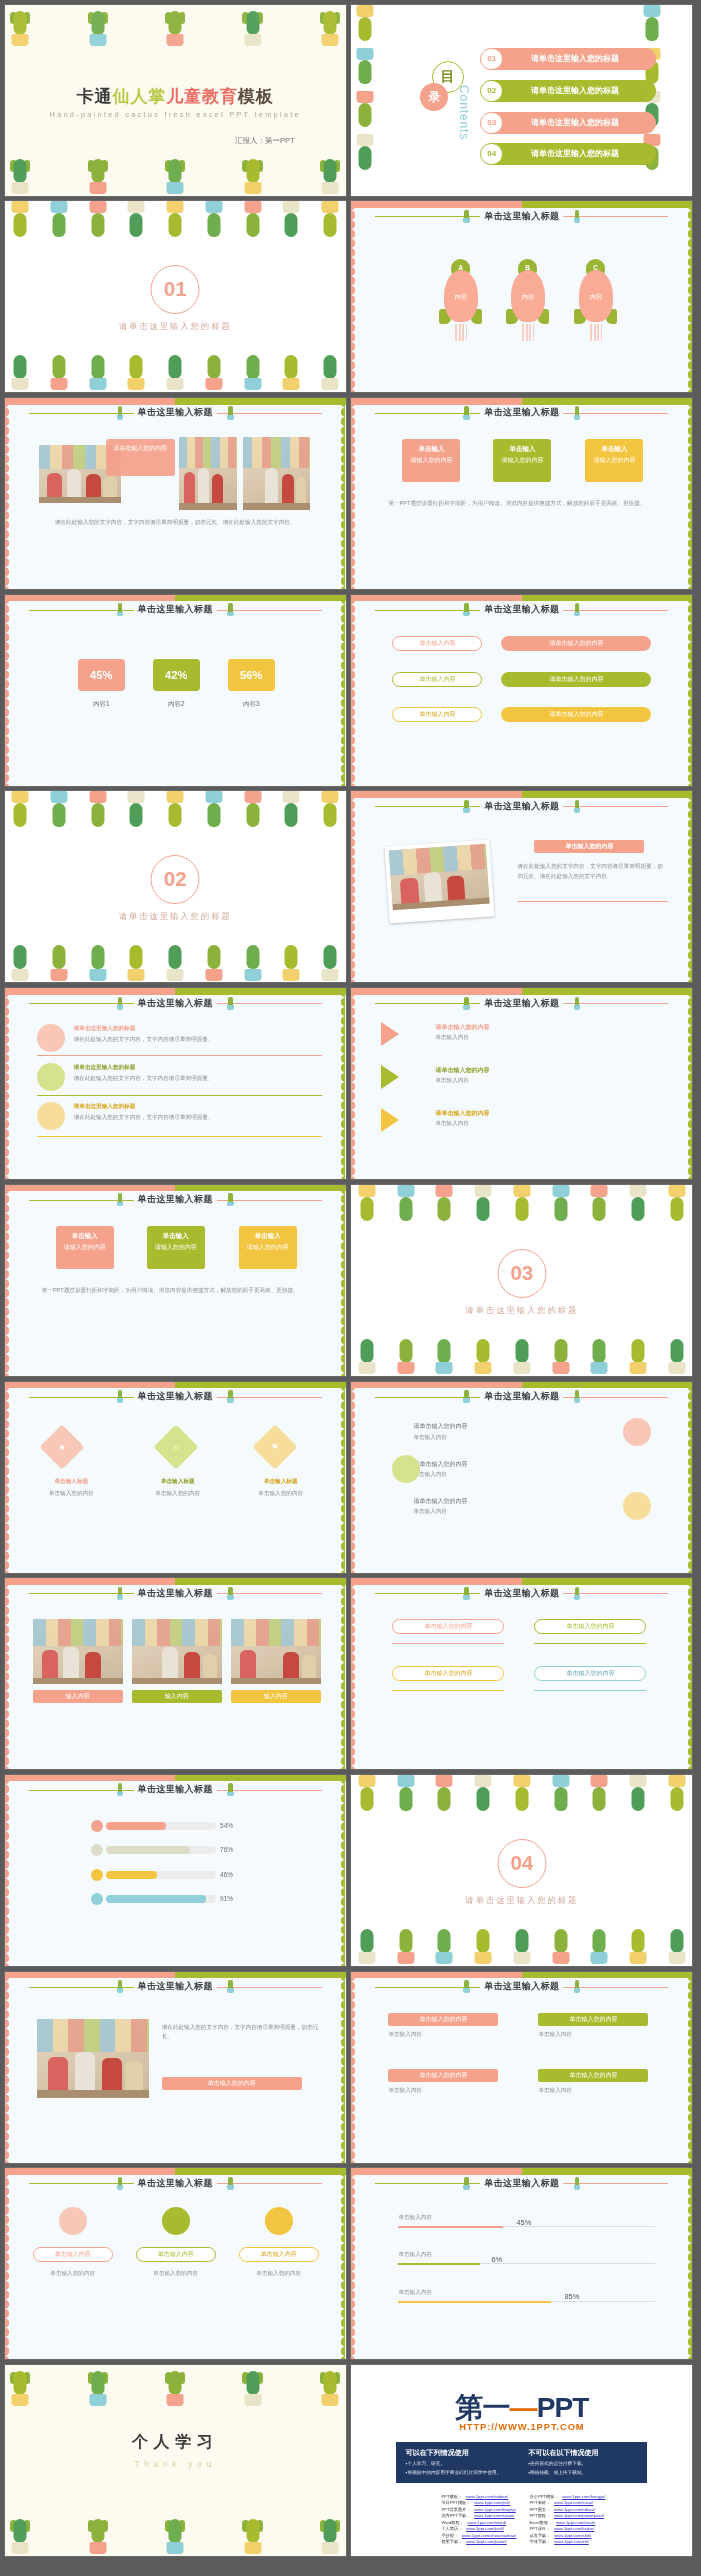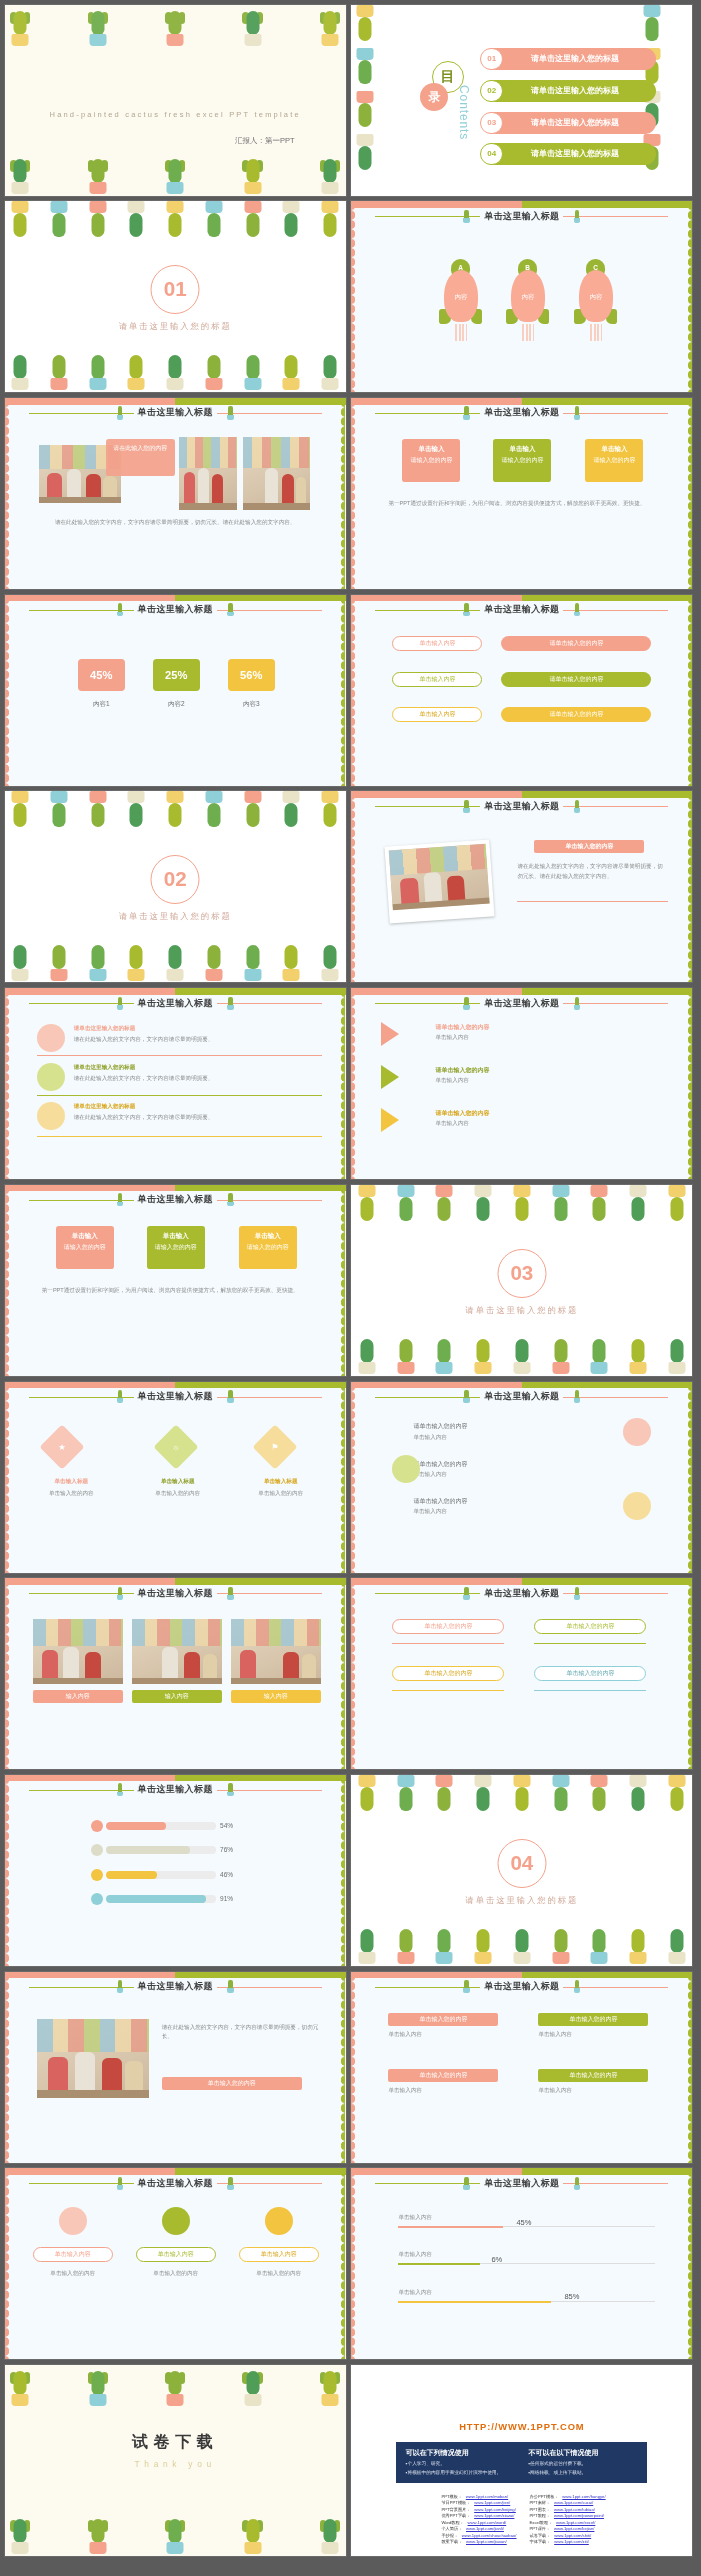--- a/index.html
+++ b/index.html
@@ -209,20 +209,23 @@
             <div class="body"></div>
             <div class="pot"></div>
           </div>
       <div class="cac v3">
             <div class="arm-l"></div>
             <div class="arm-r"></div>
             <div class="body"></div>
             <div class="pot"></div>
           </div>
     </div>
+    <div class="t-main">
+      <span class="k">卡通</span><span class="g">仙人掌</span><span class="r">儿童</span><span class="r">教育</span><span class="n">模板</span>
+    </div>
     <div class="t-sub">Hand-painted cactus fresh excel PPT template</div>
     <div class="t-by">汇报人：第一PPT</div>
     <div class="cactus-strip bot">
       <div class="cac v4">
             <div class="arm-l"></div>
             <div class="arm-r"></div>
             <div class="body"></div>
             <div class="pot"></div>
           </div>
       <div class="cac">
@@ -531,21 +534,21 @@
     <div class="title-rule r"></div>
     <div class="mini-pot" style="left:112px">
           <b></b>
           <s></s>
         </div>
     <div class="mini-pot" style="right:112px">
           <b></b>
           <s></s>
         </div>
     <div class="pbadge" style="left:73px;top:64px;background:#f4a28c">45%</div>
-    <div class="pbadge" style="left:148px;top:64px;background:#a8bb2e">25%</div>
+    <div class="pbadge" style="left:148px;top:64px;background:#a8bb2e">42%</div>
     <div class="pbadge" style="left:223px;top:64px;background:#f3c43f">56%</div>
     <div class="plabel" style="left:73px;top:105px">内容1</div>
     <div class="plabel" style="left:148px;top:105px">内容2</div>
     <div class="plabel" style="left:223px;top:105px">内容3</div>
   </div>
 
   <div class="slide paleblue">
     <div class="bandtop">
           <i class="p"></i>
           <i class="g"></i>
@@ -1283,21 +1286,21 @@
             <div class="body"></div>
             <div class="pot"></div>
           </div>
       <div class="cac v3">
             <div class="arm-l"></div>
             <div class="arm-r"></div>
             <div class="body"></div>
             <div class="pot"></div>
           </div>
     </div>
-    <div class="thanks">试卷下载</div>
+    <div class="thanks">个人学习</div>
     <div class="thanks-en">Thank you</div>
     <div class="cactus-strip bot">
       <div class="cac v4">
             <div class="arm-l"></div>
             <div class="arm-r"></div>
             <div class="body"></div>
             <div class="pot"></div>
           </div>
       <div class="cac">
             <div class="arm-l"></div>
@@ -1320,20 +1323,23 @@
       <div class="cac v4">
             <div class="arm-l"></div>
             <div class="arm-r"></div>
             <div class="body"></div>
             <div class="pot"></div>
           </div>
     </div>
   </div>
 
   <div class="slide white">
+    <div class="ppt-logo">
+      <span>第一</span><span class="dash">—</span><span>PPT</span>
+    </div>
     <div class="ppt-url">HTTP://WWW.1PPT.COM</div>
     <div class="ppt-box">
       <div class="col">
         <div class="h">可以在下列情况使用</div>
         <div class="li">▪<span>个人学习、研究。</span></div>
         <div class="li">▪<span>将模板中的内容用于商业幻灯片演示中使用。</span></div>
       </div>
       <div class="col">
         <div class="h">不可以在以下情况使用</div>
         <div class="li">▪<span>任何形式的运营付费下载。</span></div>

